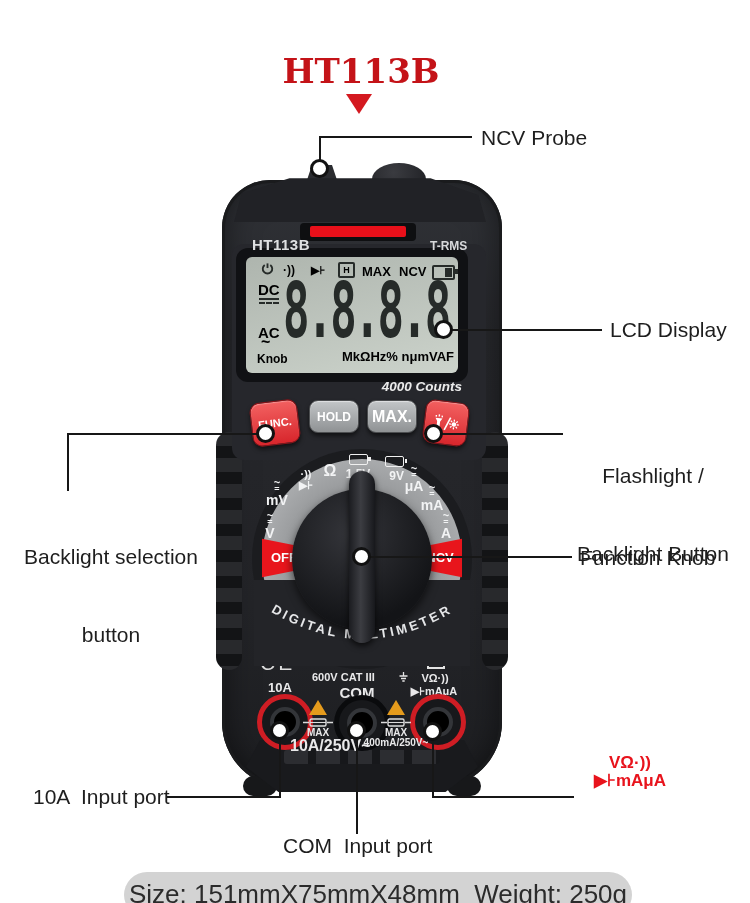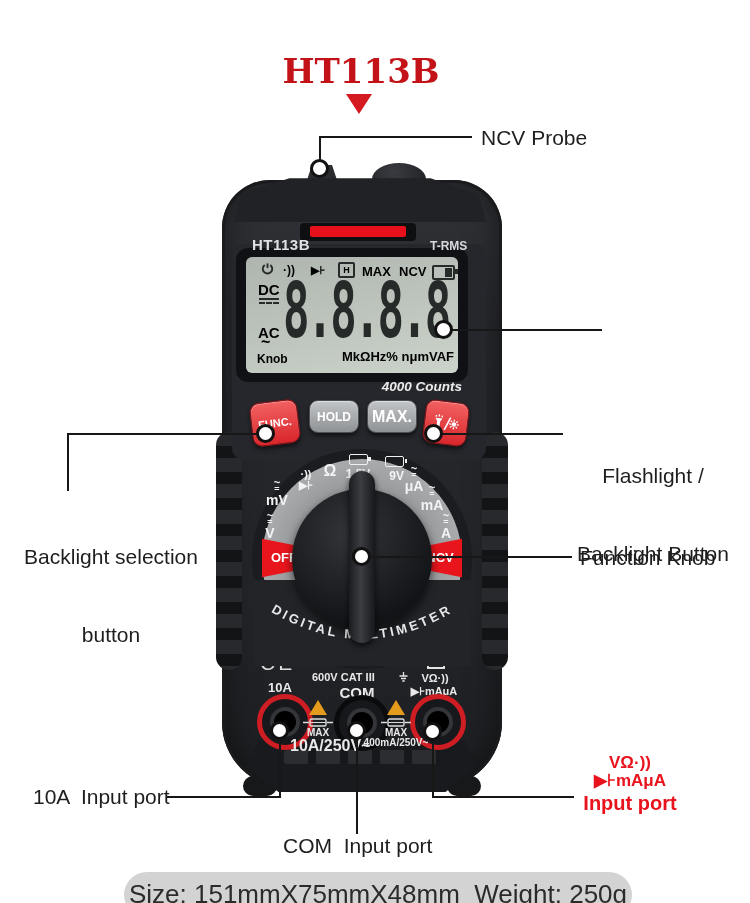--- a/index.html
+++ b/index.html
@@ -283,32 +283,32 @@
   <div class="dot" style="left:270px;top:681px;"></div>
 
   <div class="line" style="left:356px;top:696px;width:2px;height:98px;"></div>
   <div class="dot" style="left:347px;top:681px;"></div>
 
   <div class="line" style="left:432px;top:698px;width:2px;height:60px;"></div>
   <div class="line" style="left:432px;top:756px;width:142px;height:2px;"></div>
   <div class="dot" style="left:423px;top:682px;"></div>
 
   <div class="lbl" style="left:481px;top:85px;">NCV Probe</div>
+  <div class="lbl" style="left:610px;top:277px;">LCD Display</div>
   <div class="lbl" style="left:568px;top:371px;width:170px;text-align:center;">
     <div>Flashlight /</div>
     <div>Backlight Button</div>
   </div>
   <div class="lbl" style="left:20px;top:452px;width:182px;text-align:center;">
     <div>Backlight selection</div>
     <div>button</div>
   </div>
   <div class="lbl" style="left:580px;top:505px;">Function Knob</div>
   <div class="lbl" style="left:33px;top:744px;">10A  Input port</div>
   <div class="lbl" style="left:283px;top:793px;">COM  Input port</div>
   <div class="redlbl">
     <div class="r1">VΩ·))</div>
     <div class="r1">▶⊦mAμA</div>
-    <div class="r3">Input port</div>
   </div>
 
   <div class="footer">Size: 151mmX75mmX48mm  Weight: 250g</div>
 
 </div>
 
 </body></html>

